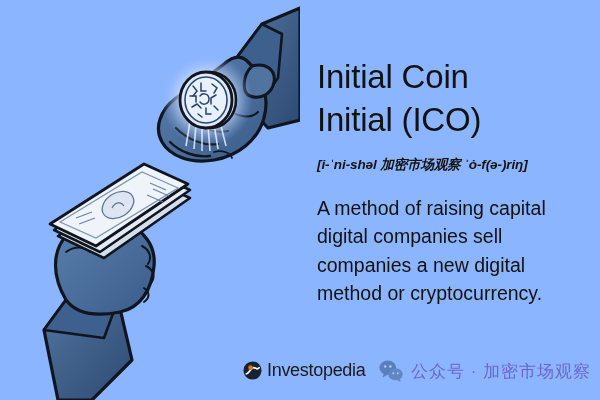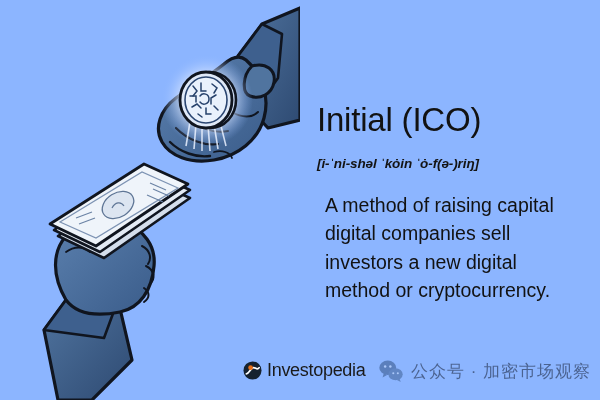--- a/index.html
+++ b/index.html
@@ -55,21 +55,21 @@
     font-style: italic;
     font-weight: 600;
     letter-spacing: -0.1px;
     margin: 14px 0 0 0;
     white-space: nowrap;
   }
   #definition {
     color: #121212;
     font-size: 19.5px;
     line-height: 1.46;
-    margin: 20px 0 0 8px;
+    margin: 20px 0 0 0;
   }
 
   
   #footer {
     position: absolute;
     left: 0;
     bottom: 0;
     width: 600px;
     height: 46px;
   }
@@ -100,21 +100,21 @@
     align-items: center;
     gap: 7px;
     opacity: 0.52;
   }
   #wechat-mark {
     width: 26px;
     height: 26px;
     flex: 0 0 26px;
   }
   #wechat-label {
-    color: #0f172a;
+    color: #4c1d95;
     font-size: 17px;
     letter-spacing: 1px;
     white-space: nowrap;
   }
 </style>
 </head>
 <body>
 
 <div id="card">
 
@@ -240,25 +240,25 @@
             <line x1="76" y1="218" x2="92" y2="212"></line>
             <line x1="79" y1="224" x2="95" y2="218"></line>
           </g>
         </g>
 
       </g>
     </svg>
   </div>
 
   <div id="text-col">
-    <h1 id="title"><br><span>Initial (ICO)</span></h1>
-
-    <p id="pronunciation">[i-ˈni-shəl ˈkȯin ˈȯ-f(ə-)riŋ]</p>
-
-    <p id="definition"><span>A method of raising capital</span><br><span>digital companies sell</span><br><span>investors a new digital</span><br><span>method or cryptocurrency.</span></p>
+    <h1 id="title"><span>Initial Coin</span><br><span>Initial (ICO)</span></h1>
+
+    <p id="pronunciation">[i-ˈni-shəl 加密市场观察 ˈȯ-f(ə-)riŋ]</p>
+
+    <p id="definition"><span>A method of raising capital</span><br><span>digital companies sell</span><br><span>companies a new digital</span><br><span>method or cryptocurrency.</span></p>
   </div>
 
   <div id="footer">
 
     <div id="brand">
       <span id="brand-mark">
         <svg viewBox="0 0 40 40" width="19" height="19" xmlns="http://www.w3.org/2000/svg">
           <circle cx="20" cy="20" r="19" fill="#16222F"></circle>
           <path d="M7 27 C 13 27, 16 14, 22 14 C 27 14, 30 20, 34 14" fill="none" stroke="#FFFFFF" stroke-width="3.6" stroke-linecap="round"></path>
           <circle cx="16" cy="14" r="5" fill="#E8701A"></circle>

